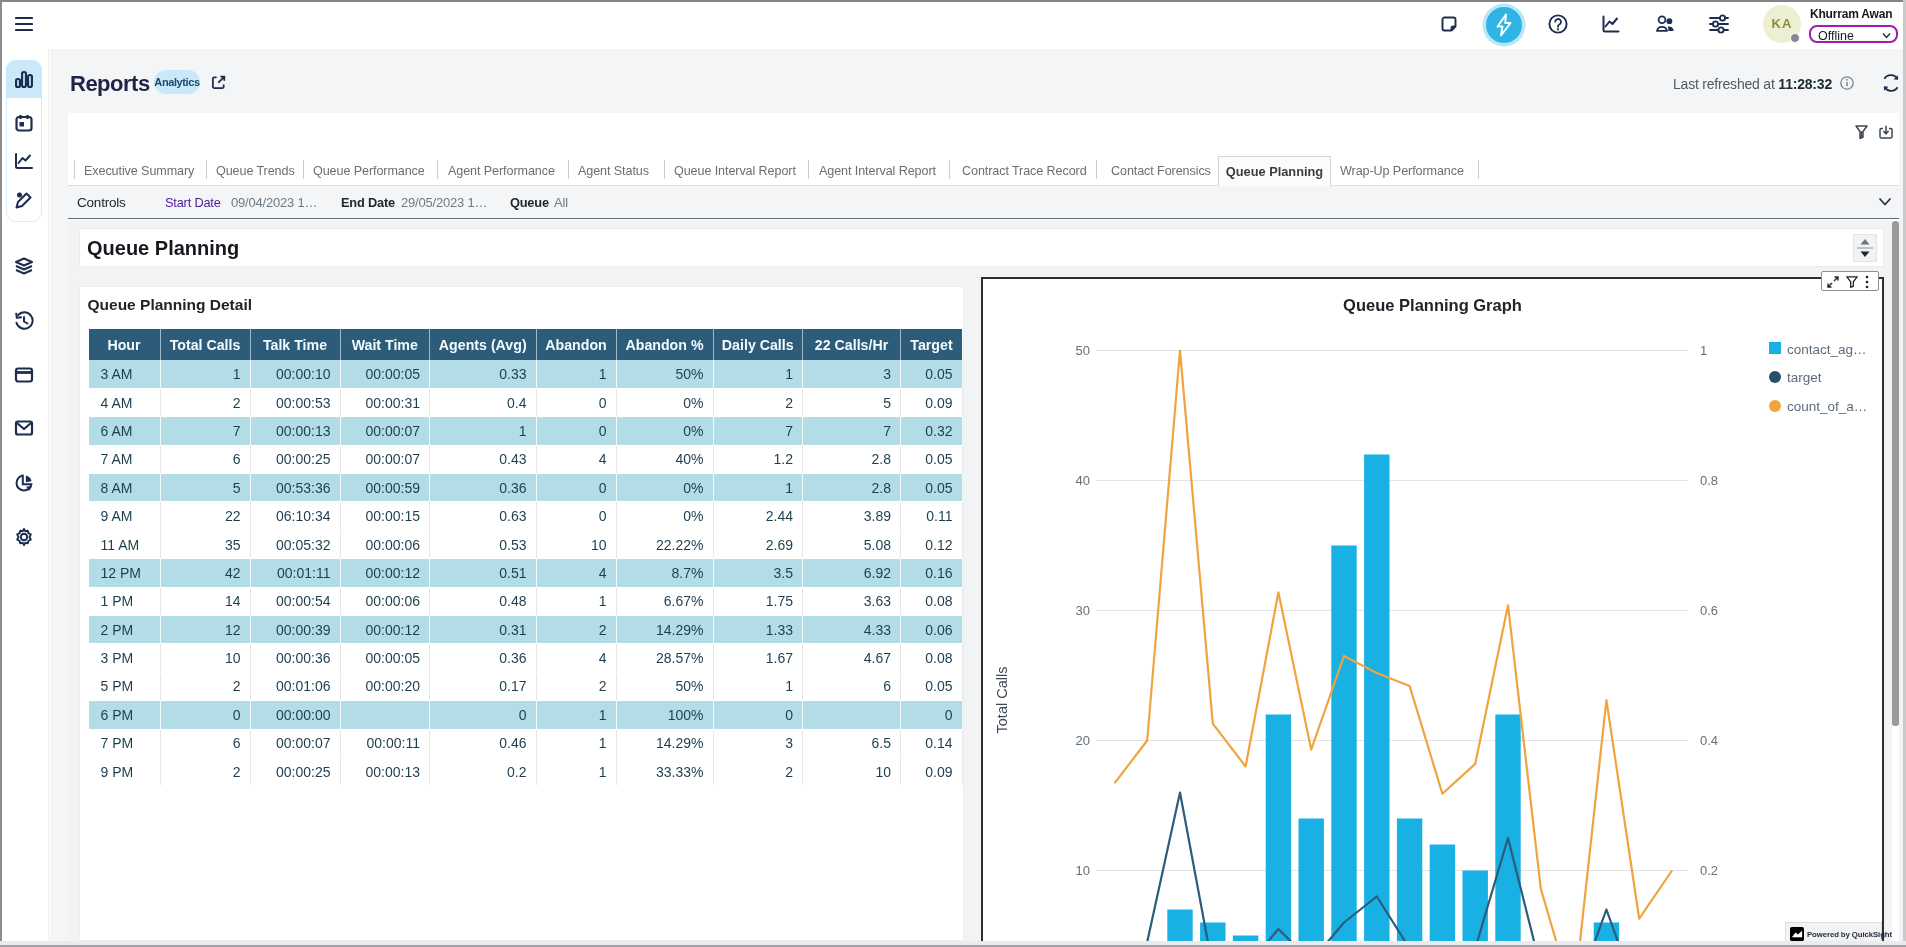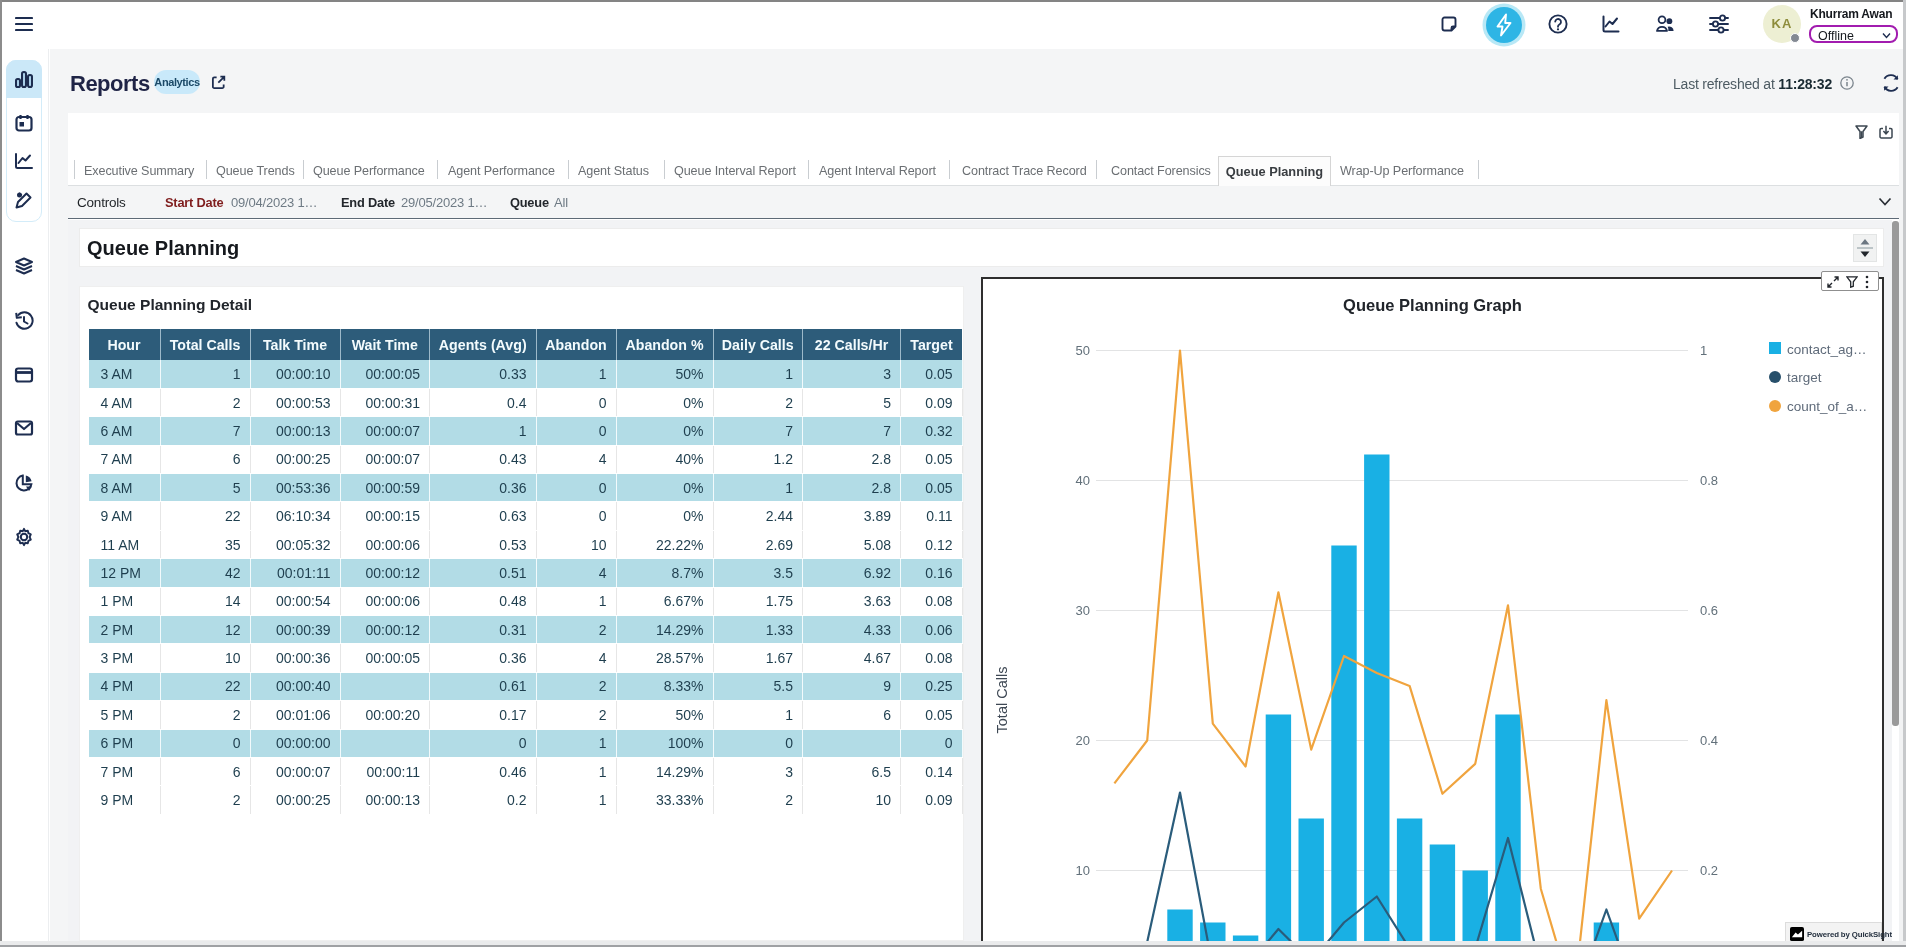--- a/index.html
+++ b/index.html
@@ -223,21 +223,21 @@
 <div class="tab" style="left:962px">Contract Trace Record</div>
 <div class="tab" style="left:1111px">Contact Forensics</div>
 <div class="tab" style="left:1340px">Wrap-Up Performance</div>
 <div id="activetab" class="abs">
       <span>Queue Planning</span>
     </div>
 <div id="tabline" class="abs"></div>
 
 <div id="controls" class="abs">
  <span class="c" style="left:9px;color:#1e2226;">Controls</span>
- <span class="c" style="left:97px;font-weight:700;color:#7f1d1d;font-size:12.8px;">Start Date</span>
+ <span class="c" style="left:97px;font-weight:400;color:#4c1d95;font-size:12.8px;">Start Date</span>
  <span class="c" style="left:163px;color:#6e7a84;font-size:13px;">09/04/2023 1…</span>
  <span class="c" style="left:273px;font-weight:700;color:#23272c;font-size:12.8px;">End Date</span>
  <span class="c" style="left:333px;color:#6e7a84;font-size:13px;">29/05/2023 1…</span>
  <span class="c" style="left:442px;font-weight:700;color:#23272c;font-size:12.8px;">Queue</span>
  <span class="c" style="left:486px;color:#6e7a84;font-size:13px;">All</span>
  <svg style="position:absolute;left:1810px;top:11px" width="14" height="10" viewBox="0 0 14 10">
         <path d="M1.5 1.5 l5.5 6 5.5-6" fill="none" stroke="#2a2f35" stroke-width="1.7"></path>
       </svg>
 </div>
 <div id="embed" class="abs"></div>
@@ -404,32 +404,20 @@
             <td>3 PM</td>
             <td>10</td>
             <td>00:00:36</td>
             <td>00:00:05</td>
             <td>0.36</td>
             <td>4</td>
             <td>28.57%</td>
             <td>1.67</td>
             <td>4.67</td>
             <td>0.08</td>
-          </tr>
-          <tr class="c">
-            <td>4 PM</td>
-            <td>22</td>
-            <td>00:00:40</td>
-            <td></td>
-            <td>0.61</td>
-            <td>2</td>
-            <td>8.33%</td>
-            <td>5.5</td>
-            <td>9</td>
-            <td>0.25</td>
           </tr>
           <tr>
             <td>5 PM</td>
             <td>2</td>
             <td>00:01:06</td>
             <td>00:00:20</td>
             <td>0.17</td>
             <td>2</td>
             <td>50%</td>
             <td>1</td>

